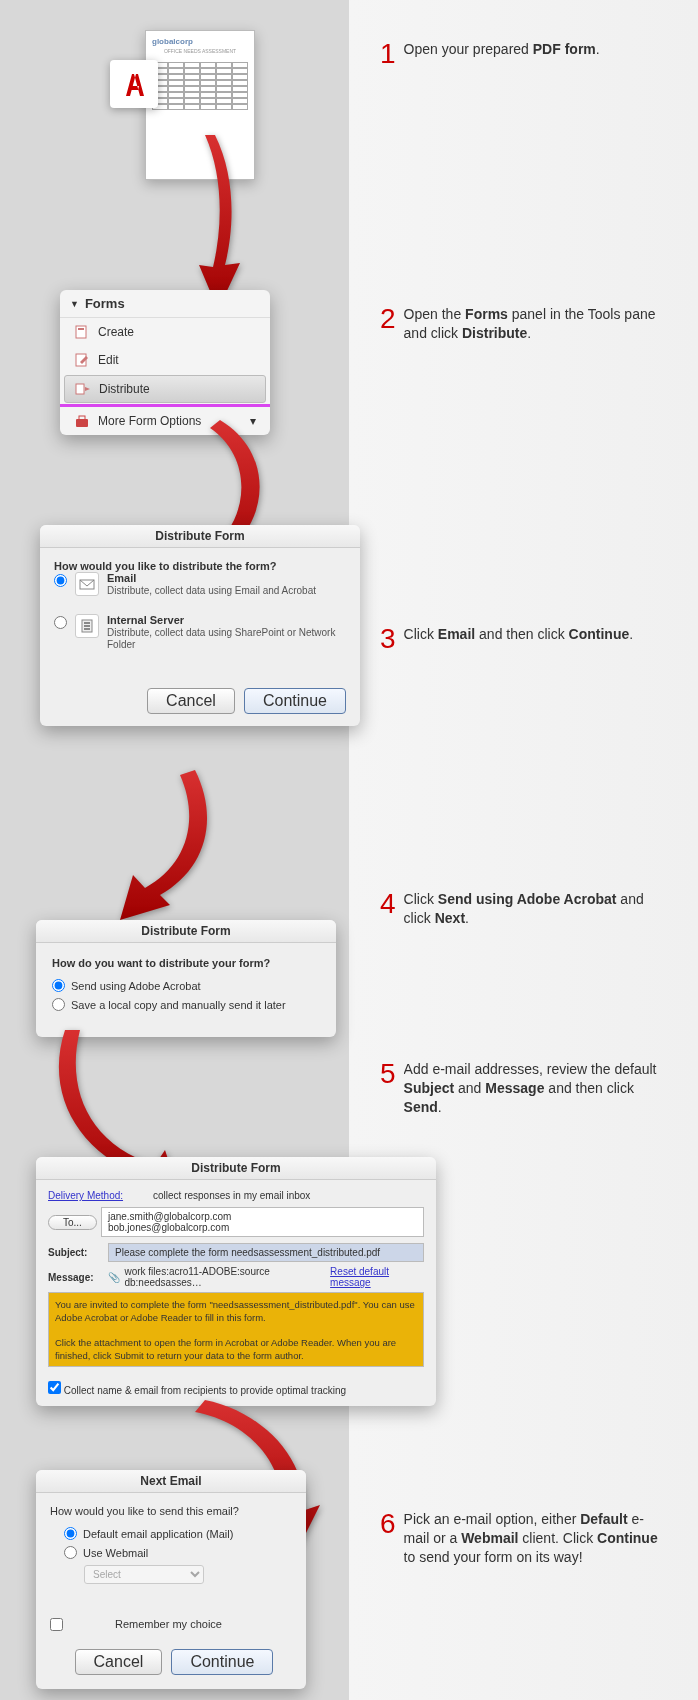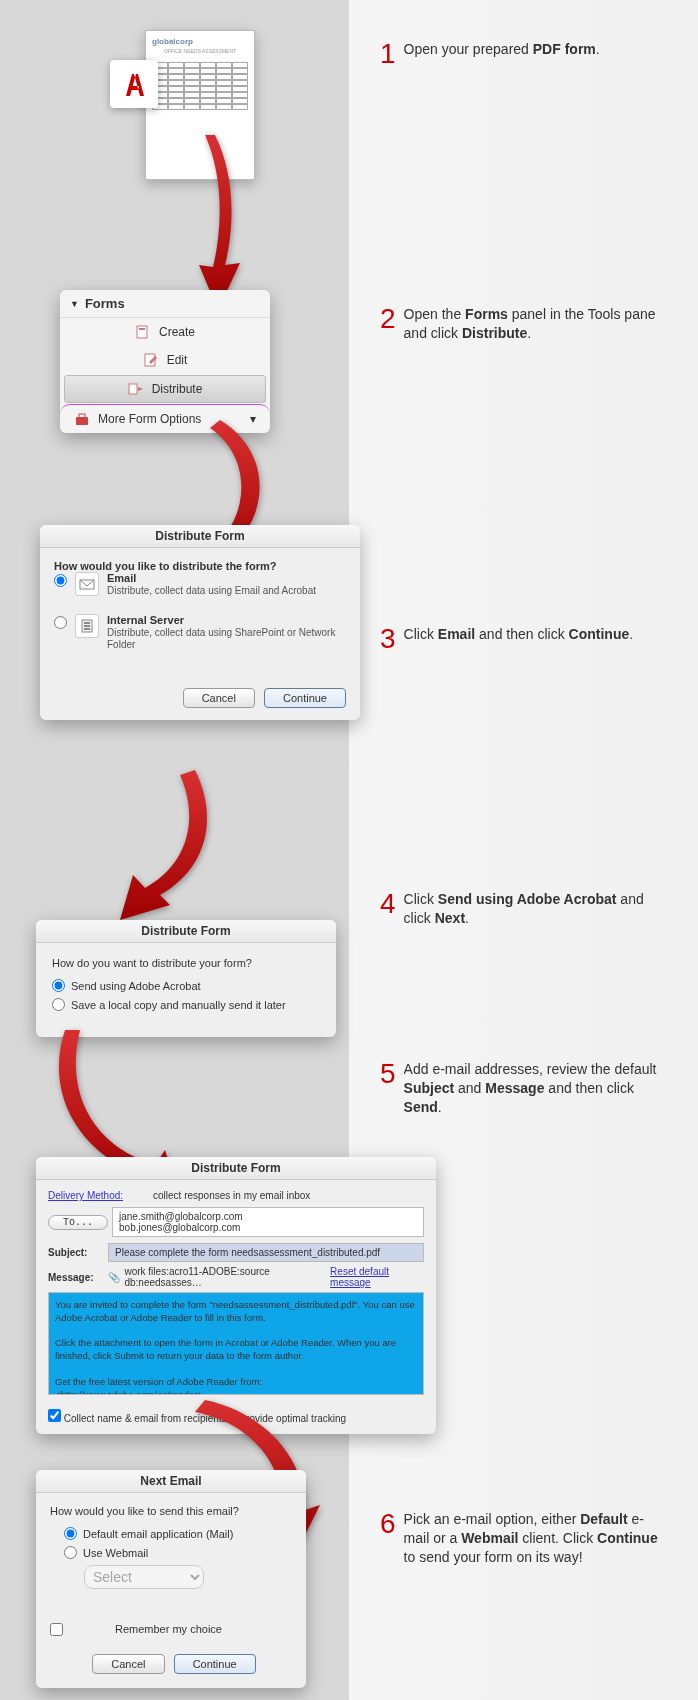--- a/index.html
+++ b/index.html
@@ -28,69 +28,69 @@
   .pdfdoc .grid { margin-top:8px; }
   .pdfdoc .gridrow { display:flex; }
   .pdfdoc .gridcell { flex:1; border:0.5px solid #aaa; height:6px; }
   .adobe-icon { position:absolute; left:110px; top:60px; width:48px; height:48px; background:#fff; border-radius:4px; box-shadow:0 2px 8px rgba(0,0,0,0.3); display:flex; align-items:center; justify-content:center; }
   .adobe-icon svg { width:32px; height:32px; }
   
   
   .forms-panel { left: 60px; top: 290px; width: 210px; background:#f4f4f4; padding:0; }
   .forms-panel .hdr { display:flex; align-items:center; padding:6px 10px; font-weight:bold; font-size:13px; border-bottom:1px solid #ddd; }
   .forms-panel .hdr .tri { margin-right:6px; font-size:9px; }
-  .forms-panel .item { display:flex; align-items:center; padding:6px 14px; font-size:12px;justify-content:center; }
+  .forms-panel .item { display:flex; align-items:center; padding:6px 14px; font-size:12px; }
   .forms-panel .item.sel { background: linear-gradient(#e8e8e8,#d0d0d0); border:1px solid #bbb; border-radius:3px; margin:1px 4px; padding:5px 10px; }
   .forms-panel .item .ico { width:16px; height:16px; margin-right:8px; display:inline-flex; align-items:center; justify-content:center; }
-  .forms-panel .item.more { border-top:1px solid #d946ef; justify-content:space-between; padding-right:14px;border-radius:10px; }
+  .forms-panel .item.more { border-top:3px solid #d946ef; justify-content:space-between; padding-right:14px; }
   
   
   .dist1 { left:40px; top:525px; width:320px; background:#efefef; }
   .dist1 .body { padding:12px 14px; }
   .dist1 .q { font-weight:bold; font-size:11px; margin-bottom:0; }
   .dist1 .opt { display:flex; align-items:flex-start; margin-bottom:18px; }
   .dist1 .opt input[type=radio] { margin-right:8px; margin-top:2px; }
   .dist1 .opt .ico { width:24px; height:24px; margin-right:8px; border:1px solid #ccc; border-radius:3px; background:#fff; display:flex; align-items:center; justify-content:center; flex-shrink:0; }
   .dist1 .opt .tx .ttl { font-weight:bold; }
   .dist1 .opt .tx .sub { font-size:10px; color:#555; }
   .dist1 .btns { text-align:right; padding:8px 14px 12px; }
   
   
   .dist2 { left:36px; top:920px; width:300px; background:#efefef; }
   .dist2 .body { padding:14px 16px 20px; }
-  .dist2 .q { font-weight:normal; margin-bottom:10px; }
+  .dist2 .q { font-weight:bold; margin-bottom:10px; }
   .dist2 .opt { display:flex; align-items:center; margin-bottom:6px; font-size:11px; }
   .dist2 .opt input { margin-right:6px; }
   
   
   .dist3 { left:36px; top:1157px; width:400px; background:#efefef; }
   .dist3 .body { padding:10px 12px; font-size:10px; }
   .dist3 .row { display:flex; align-items:center; margin-bottom:4px; }
   .dist3 .row .lbl { width:60px; font-weight:bold; flex-shrink:0; }
   .dist3 .link { color:#33c; text-decoration:underline; }
-  .dist3 .tobtn { display:inline-block; border:1px solid #aaa; border-radius:10px; padding:1px 14px; background:linear-gradient(#fff,#e8e8e8); font-size:10px;font-family:Liberation Mono, monospace; }
+  .dist3 .tobtn { display:inline-block; border:1px solid #aaa; border-radius:10px; padding:1px 14px; background:linear-gradient(#fff,#e8e8e8); font-size:10px; }
   .dist3 .addrbox { flex:1; border:1px solid #bbb; background:#fff; padding:3px 6px; margin-left:4px; font-size:10px; }
   .dist3 .subjbox { flex:1; border:1px solid #bbb; background:#ccd6e8; padding:3px 6px; font-size:10px; }
   .dist3 .attach { display:flex; align-items:center; gap:4px; font-size:10px; }
-  .dist3 .msgbox { border:1px solid #bbb; background:#0ea5e9; padding:6px; font-size:9.5px; line-height:1.35; margin-top:4px; height:103px; overflow:hidden; }
+  .dist3 .msgbox { border:1px solid #bbb; background:#eab308; padding:6px; font-size:9.5px; line-height:1.35; margin-top:4px; height:75px; overflow:hidden; }
   .dist3 .chk { margin-top:14px; font-size:10px; }
   
   
   .send { left:36px; top:1470px; width:270px; background:#efefef; }
   .send .body { padding:12px 14px; }
   .send .q { margin-bottom:10px; font-size:11px; }
   .send .opt { display:flex; align-items:center; margin:6px 0 6px 14px; font-size:11px; }
   .send .opt input { margin-right:6px; }
   .send .sel { margin-left:34px; margin-top:4px; }
-  .send .sel select { width:120px; font-size:14px; background:#f8f8f8; border:1px solid #bbb; border-radius:9px; padding:2px 4px; color:#888; }
+  .send .sel select { width:120px; font-size:10px; background:#f8f8f8; border:1px solid #bbb; border-radius:3px; padding:2px 4px; color:#888; }
   .send .remember { margin-top:34px; font-size:11px; display:flex; align-items:flex-start;gap:46px; }
   .send .remember input { margin-right:6px; }
   .send .btns { text-align:center; padding:6px 0 14px; }
   
-  .btn { display:inline-block; border:1px solid #999; border-radius:4px; padding:3px 18px; background:linear-gradient(#fff,#e4e4e4); font-size:11px; margin-left:6px; }
+  .btn { display:inline-block; border:1px solid #999; border-radius:4px; padding:3px 18px; background:linear-gradient(#fff,#e4e4e4); font-size:16px; margin-left:6px; }
   .btn.primary { border:1.5px solid #5a7aa8; background:linear-gradient(#f4f8ff,#dde6f2); }
   
   
   .arrow { position:absolute; pointer-events:none; }
   .arrow svg { filter: drop-shadow(1px 2px 3px rgba(0,0,0,0.35)); }
 </style>
 </head>
 <body>
 
 <div class="container">

